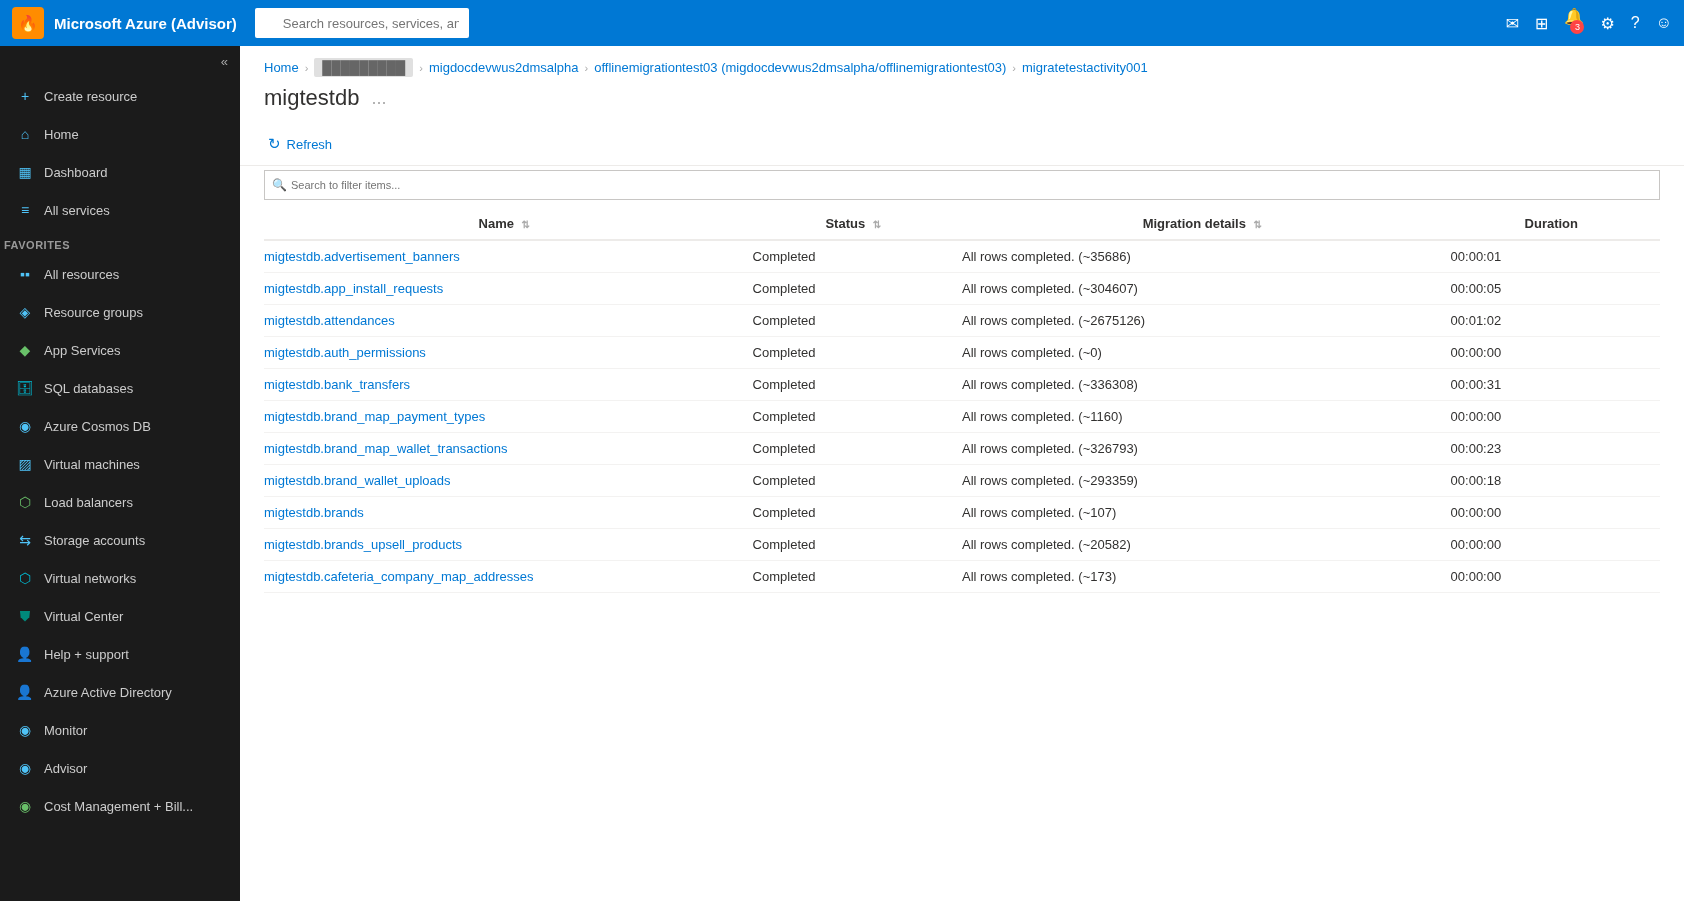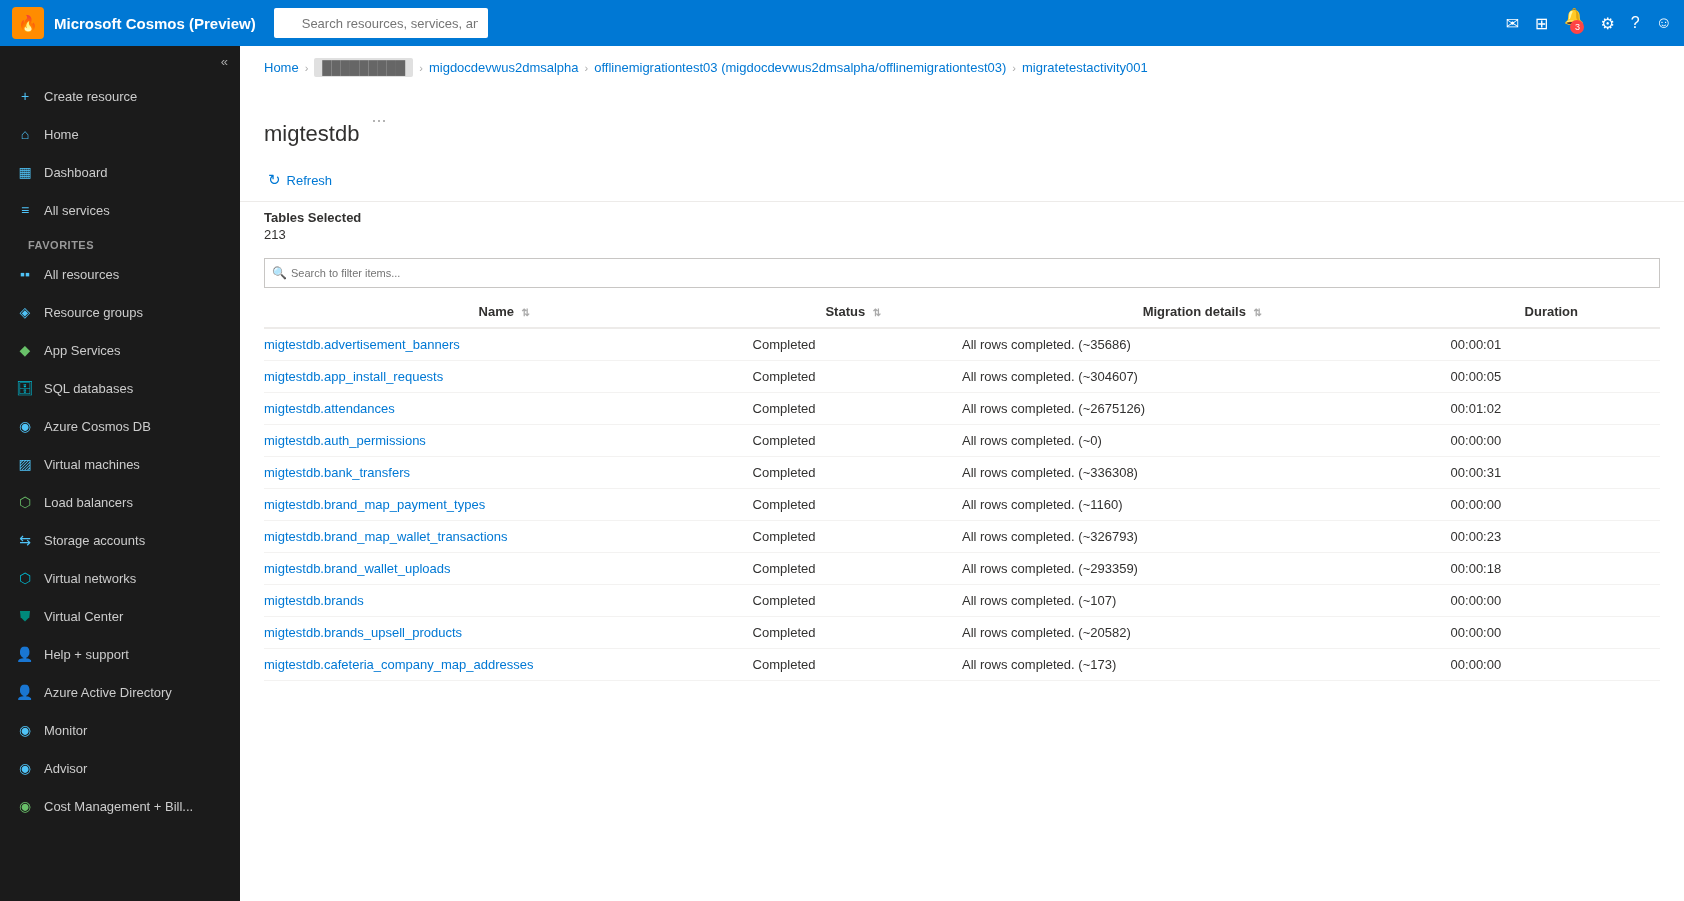--- a/index.html
+++ b/index.html
@@ -18,39 +18,39 @@
 
     
     .layout { display: flex; flex: 1; overflow: hidden; }
 
     
     .sidebar { width: 240px; background: #1b1b1b; color: #cccccc; flex-shrink: 0; display: flex; flex-direction: column; overflow-y: auto; overflow-x: hidden; }
     .sidebar::-webkit-scrollbar { width: 4px; }
     .sidebar::-webkit-scrollbar-thumb { background: #555; }
     .sidebar-item { display: flex; align-items: center; gap: 10px; padding: 10px 16px; cursor: pointer; white-space: nowrap; font-size: 13px; }
     .sidebar-item .si-icon { width: 18px; height: 18px; flex-shrink: 0; display: flex; align-items: center; justify-content: center; font-size: 14px; }
-    .sidebar-section { padding: 10px 28px 4px; font-size: 11px; font-weight: 700; color: #999; text-transform: uppercase; letter-spacing: 0.5px; }
+    .sidebar-section { padding: 10px 4px 4px; font-size: 11px; font-weight: 700; color: #999; text-transform: uppercase; letter-spacing: 0.5px; }
     .collapse-btn { display: flex; align-items: center; justify-content: flex-end; padding: 8px 12px; color: #aaa; cursor: pointer; }
     .si-icon-blue { color: #4fc3f7; }
     .si-icon-green { color: #69c169; }
     .si-icon-cyan { color: #00bcd4; }
     .si-icon-teal { color: #00897b; }
 
     
     .main { flex: 1; background: white; overflow: auto; display: flex; flex-direction: column; }
 
     
     .breadcrumb { display: flex; align-items: center; gap: 6px; padding: 12px 24px 4px; font-size: 13px; color: #0078d4; flex-shrink: 0; flex-wrap: wrap; }
     .breadcrumb span { color: #0078d4; cursor: pointer; }
     .breadcrumb span.dim { background: #e0e0e0; padding: 2px 8px; border-radius: 2px; color: #666; cursor: default; }
     .breadcrumb .sep { color: #aaa; font-size: 11px; }
 
     
     .page-title-row { display: flex; align-items: center; gap: 12px; padding: 4px 24px 12px; flex-shrink: 0; }
-    .page-title { font-size: 22px; font-weight: 300; color: #323130; margin-top: 36px; }
+    .page-title { font-size: 22px; font-weight: 300; color: #323130; }
     .page-title-menu { color: #aaa; font-size: 18px; cursor: pointer; }
 
     
     .toolbar { display: flex; align-items: center; gap: 16px; padding: 8px 24px; flex-shrink: 0; border-bottom: 1px solid #edebe9; }
     .toolbar-btn { display: flex; align-items: center; gap: 6px; cursor: pointer; color: #0078d4; font-size: 13px; padding: 4px 4px; border: none; background: none; }
 
     
     .stats-row { padding: 8px 24px 12px; flex-shrink: 0; }
     .stats-label { font-size: 13px; font-weight: 600; color: #323130; }
     .stats-value { font-size: 13px; color: #323130; margin-top: 2px; }
@@ -76,21 +76,21 @@
     .col-migration { width: 35%; }
     .col-duration { width: 15%; }
   </style>
 </head>
 <body>
 
 <div class="topbar">
   <div class="topbar-icon">
     <span>🔥</span>
   </div>
-  <span class="topbar-title">Microsoft Cosmos (Preview)</span>
+  <span class="topbar-title">Microsoft Azure (Advisor)</span>
   <div class="search-wrap">
     <span class="search-icon-inner">🔍</span>
     <input class="topbar-search" type="text" placeholder="Search resources, services, and docs (G+/)" style="">
   </div>
   <div class="topbar-right">
     <span>✉</span>
     <span>⊞</span>
     <span style="position:relative;">🔔<span class="badge">3</span></span>
     <span>⚙</span>
     <span>?</span>
@@ -205,24 +205,20 @@
       <span class="page-title-menu">...</span>
     </div>
 
     <div class="toolbar">
       <button class="toolbar-btn">
         <span style="font-size:15px;">↻</span>
         <span>Refresh</span>
       </button>
     </div>
 
-    <div class="stats-row">
-      <div class="stats-label">Tables Selected</div>
-      <div class="stats-value">213</div>
-    </div>
 
     <div class="filter-row">
       <div class="filter-input-wrap">
         <span class="fi-icon">🔍</span>
         <input class="filter-input" type="text" placeholder="Search to filter items..." style="">
       </div>
     </div>
 
     <div class="table-wrap">
       <table>

